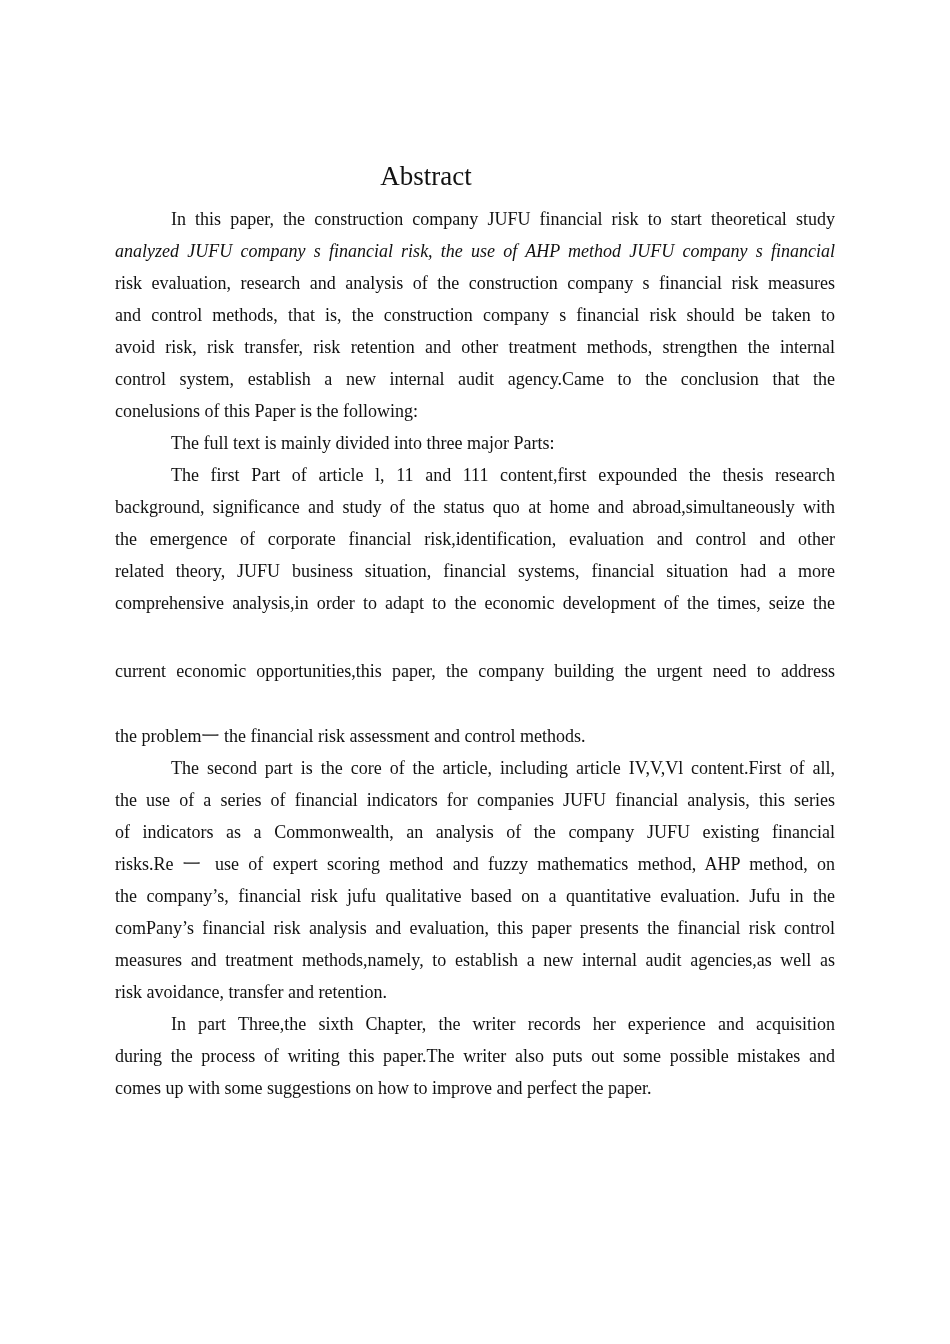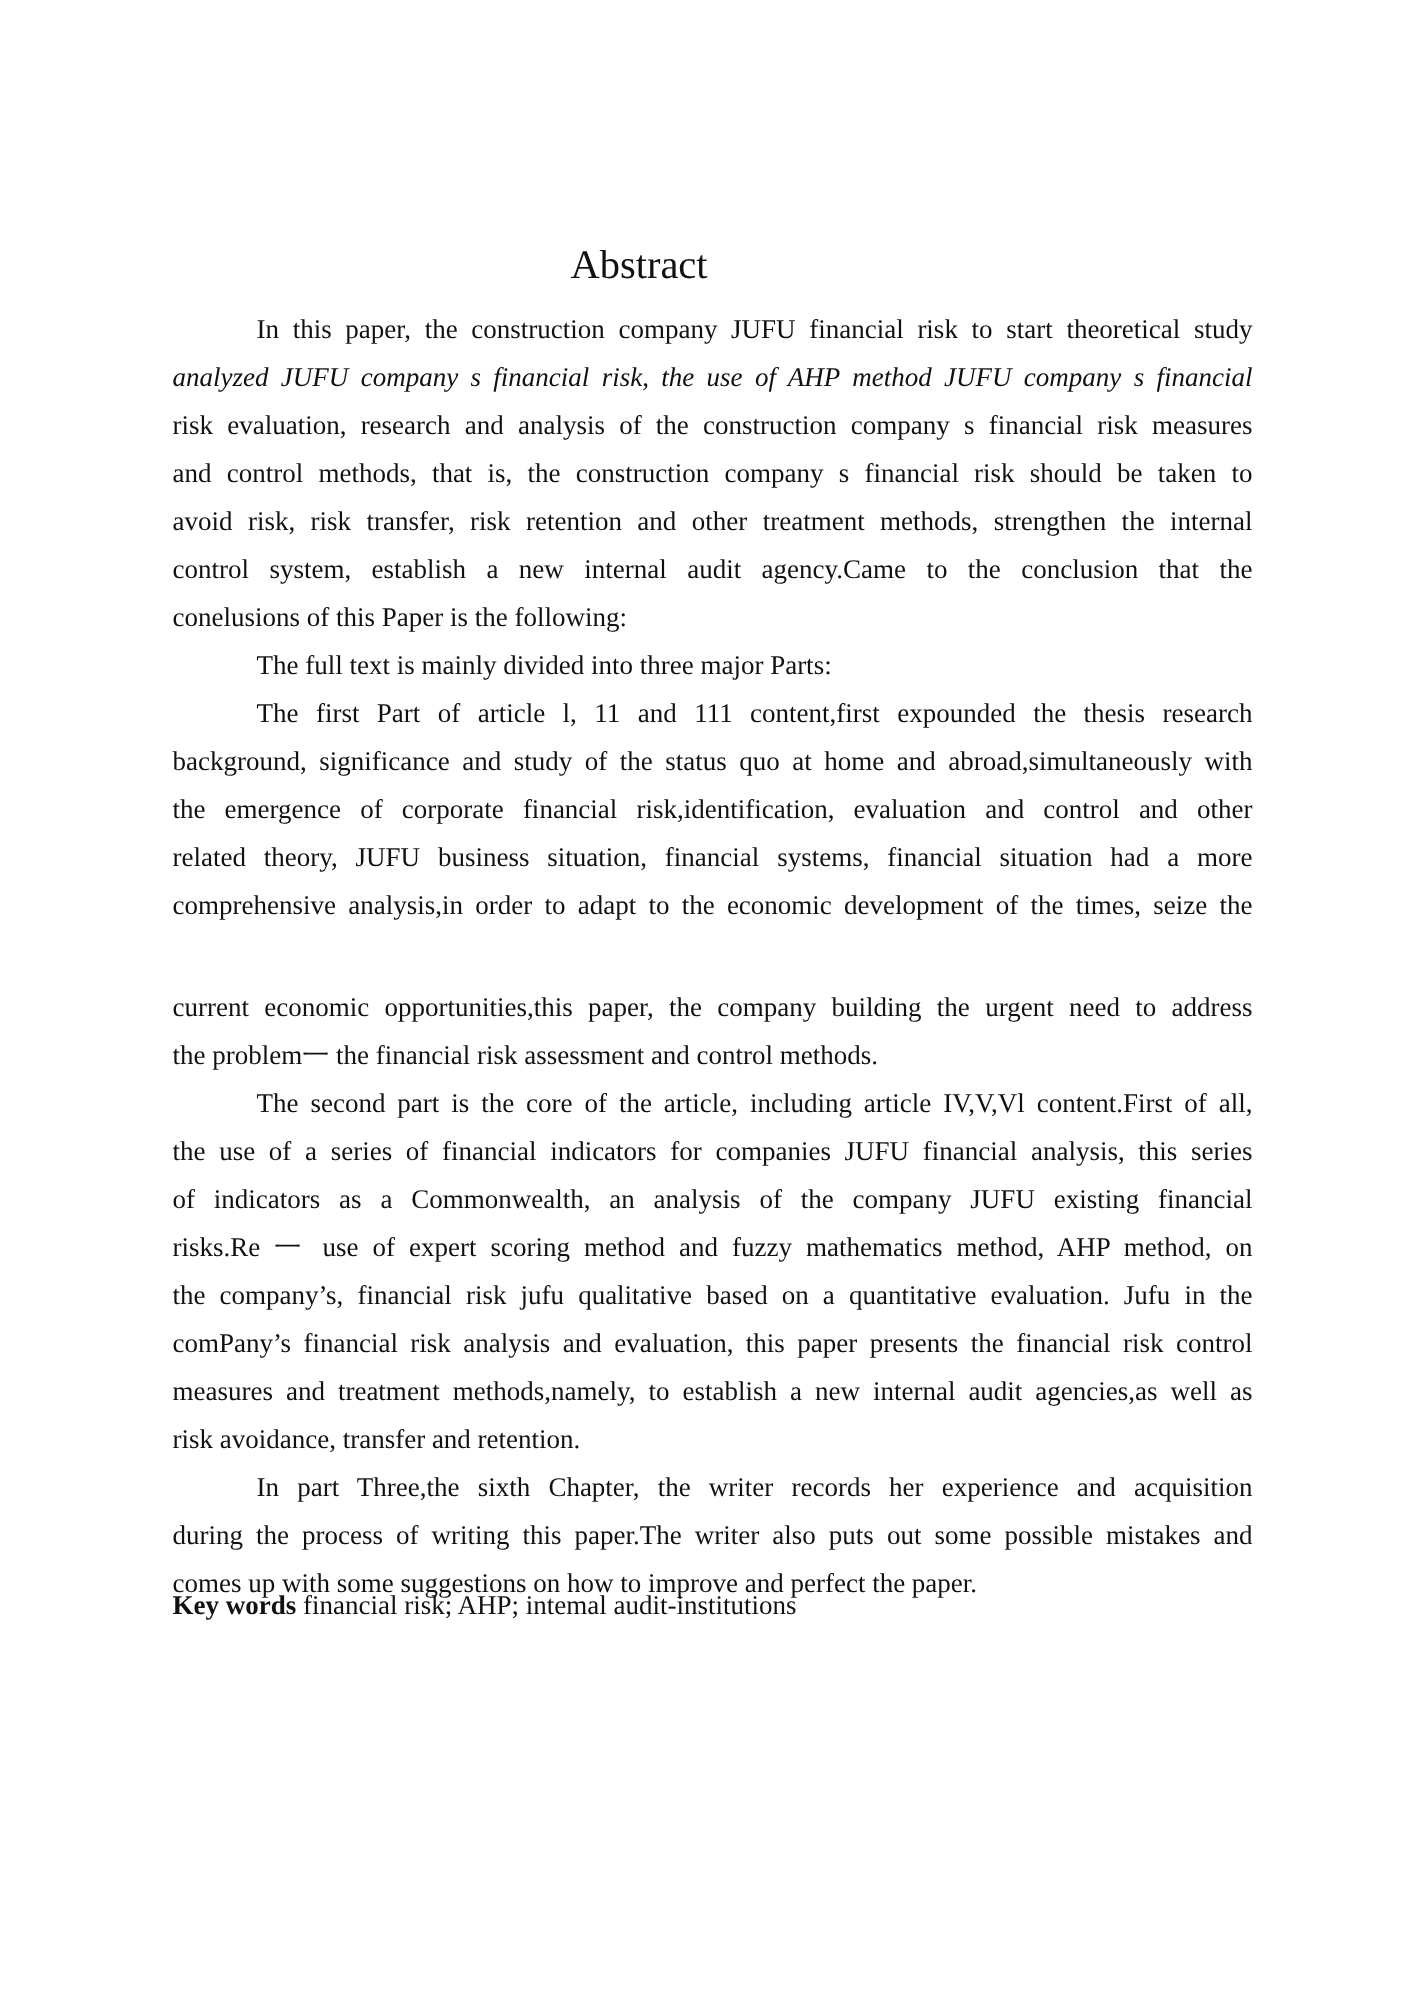--- a/index.html
+++ b/index.html
@@ -34,34 +34,31 @@
       <div>
         <div class="line indent last" style="white-space: normal; word-spacing: 0px;">The full text is mainly divided into three major Parts:</div>
       </div>
       <div>
         <div class="line indent" style="white-space: normal; word-spacing: 0px;">The first Part of article l, 11 and 111 content,first expounded the  thesis research</div>
         <div class="line" style="white-space: normal; word-spacing: 0px;">background, significance and study of the status quo at  home and abroad,simultaneously with</div>
         <div class="line" style="white-space: normal; word-spacing: 0px;">the emergence of corporate  financial risk,identification, evaluation and control and other</div>
         <div class="line" style="white-space: normal; word-spacing: 0px;">related theory,  JUFU business situation,  financial systems, financial situation  had a more</div>
         <div class="line" style="white-space: normal; word-spacing: 0px;">comprehensive analysis,in order to adapt to the economic development of the times, seize the</div>
         <div class="line" style="white-space: normal; word-spacing: 0px; margin-top: 36px;">current economic opportunities,this paper, the company building the urgent need to address</div>
-        <div class="line last" style="white-space: normal; word-spacing: 0px;">the problem一   the financial risk assessment and control methods.</div>
+        <div class="line last" style="white-space: normal; word-spacing: 0px; margin-top: 33px;">the problem一   the financial risk assessment and control methods.</div>
       </div>
       <div>
         <div class="line indent" style="white-space: normal; word-spacing: 0px;">The second part is the core of the article, including article IV,V,Vl  content.First of all,</div>
         <div class="line" style="white-space: normal; word-spacing: 0px;">the use of a series of financial indicators for  companies JUFU financial analysis, this series</div>
         <div class="line" style="white-space: normal; word-spacing: 0px;">of indicators as a Commonwealth, an analysis of the company JUFU existing financial</div>
         <div class="line" style="white-space: normal; word-spacing: 0px;">risks.Re  一   use of expert scoring method and fuzzy mathematics method, AHP method, on</div>
         <div class="line" style="white-space: normal; word-spacing: 0px;">the company’s, financial risk jufu qualitative based on  a quantitative evaluation. Jufu in the</div>
         <div class="line" style="white-space: normal; word-spacing: 0px;">comPany’s financial risk analysis and evaluation, this paper presents the financial risk control</div>
         <div class="line" style="white-space: normal; word-spacing: 0px;">measures and  treatment methods,namely, to establish a new internal audit agencies,as well as</div>
         <div class="line last" style="white-space: normal; word-spacing: 0px;">risk avoidance, transfer and retention.</div>
       </div>
       <div>
         <div class="line indent" style="white-space: normal; word-spacing: 0px;">In part Three,the sixth Chapter, the writer records her experience  and acquisition</div>
         <div class="line" style="white-space: normal; word-spacing: 0px;">during the process of writing this paper.The writer also  puts out some possible mistakes and</div>
         <div class="line last" style="white-space: normal; word-spacing: 0px;">comes up with some suggestions on how to improve and perfect the paper.</div>
       </div>
     </div>
-  <div class="kw">
-    <b>Key words</b><span> financial risk; AHP; intemal audit-institutions</span>
-  </div>
 </div>
 
 </body></html>

